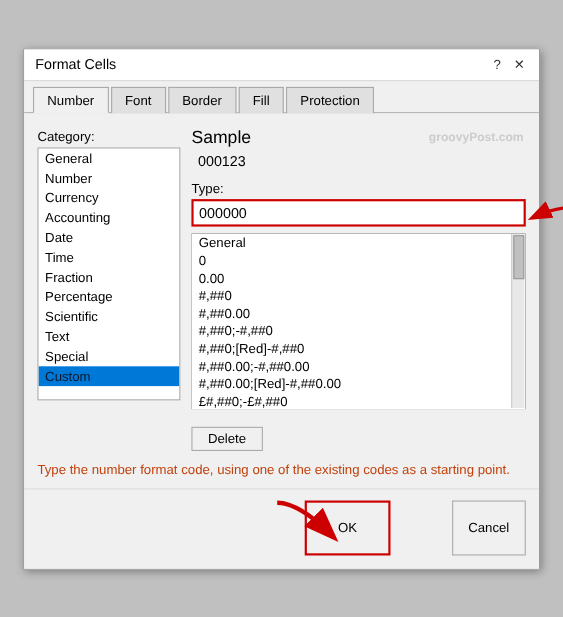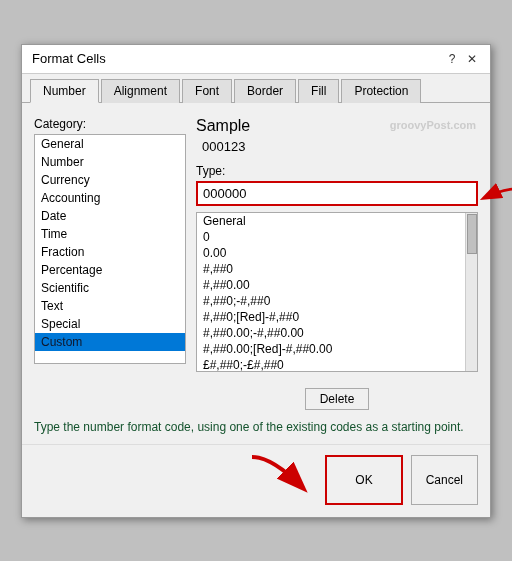--- a/index.html
+++ b/index.html
@@ -85,21 +85,21 @@
       font-size: 11px;
       pointer-events: none;
       font-weight: bold;
     }
     .main-area {
       display: flex;
       gap: 10px;
       margin-top: 4px;
     }
     .category-panel {
-      width: 152px;
+      width: 130px;
       flex-shrink: 0;
     }
     .category-label {
       font-size: 12px;
       margin-bottom: 3px;
     }
     .category-list {
       border: 1px solid #aaa;
       background: #fff;
       height: 230px;
@@ -155,34 +155,34 @@
     .format-list {
       list-style: none;
     }
     .format-list li {
       padding: 1px 6px;
       font-size: 12px;
       cursor: pointer;
     }
     .delete-btn-row {
       display: flex;
-      justify-content: center;
+      justify-content: flex-start;
       margin-top: 16px;
     }
     .delete-btn {
       padding: 3px 14px;
       border: 1px solid #aaa;
       background: #f0f0f0;
       cursor: pointer;
       font-size: 12px;
     }
     .description {
       font-size: 12px;
       margin-top: 10px;
-      color: #14532d;
+      color: #c2410c;
     }
     .footer {
       display: flex;
       justify-content: flex-end;
       gap: 8px;
       padding: 10px 12px 12px;
       background: #f0f0f0;
       position: relative;
       border-top: 1px solid #ddd;
     }
@@ -192,20 +192,21 @@
       background: #f0f0f0;
       cursor: pointer;
       font-size: 12px;
     }
     .cancel-btn {
       padding: 4px 14px;
       border: 1px solid #aaa;
       background: #f0f0f0;
       cursor: pointer;
       font-size: 12px;
+      margin-left: 48px;
     }
 
     
     .arrow-type {
       position: absolute;
       right: -50px;
       top: 2px;
       width: 55px;
       height: 30px;
       pointer-events: none;
@@ -235,21 +236,20 @@
   <div class="title-bar">
     <span class="title-bar-text">Format Cells</span>
     <div class="title-bar-controls">
       <button class="title-btn">?</button>
       <button class="title-btn">✕</button>
     </div>
   </div>
 
   <div class="tabs">
     <div class="tab active">Number</div>
-    <div class="tab">Alignment</div>
     <div class="tab">Font</div>
     <div class="tab">Border</div>
     <div class="tab">Fill</div>
     <div class="tab">Protection</div>
   </div>
 
   <div class="content">
     <span class="watermark">groovyPost.com</span>
 
     <div class="main-area">

